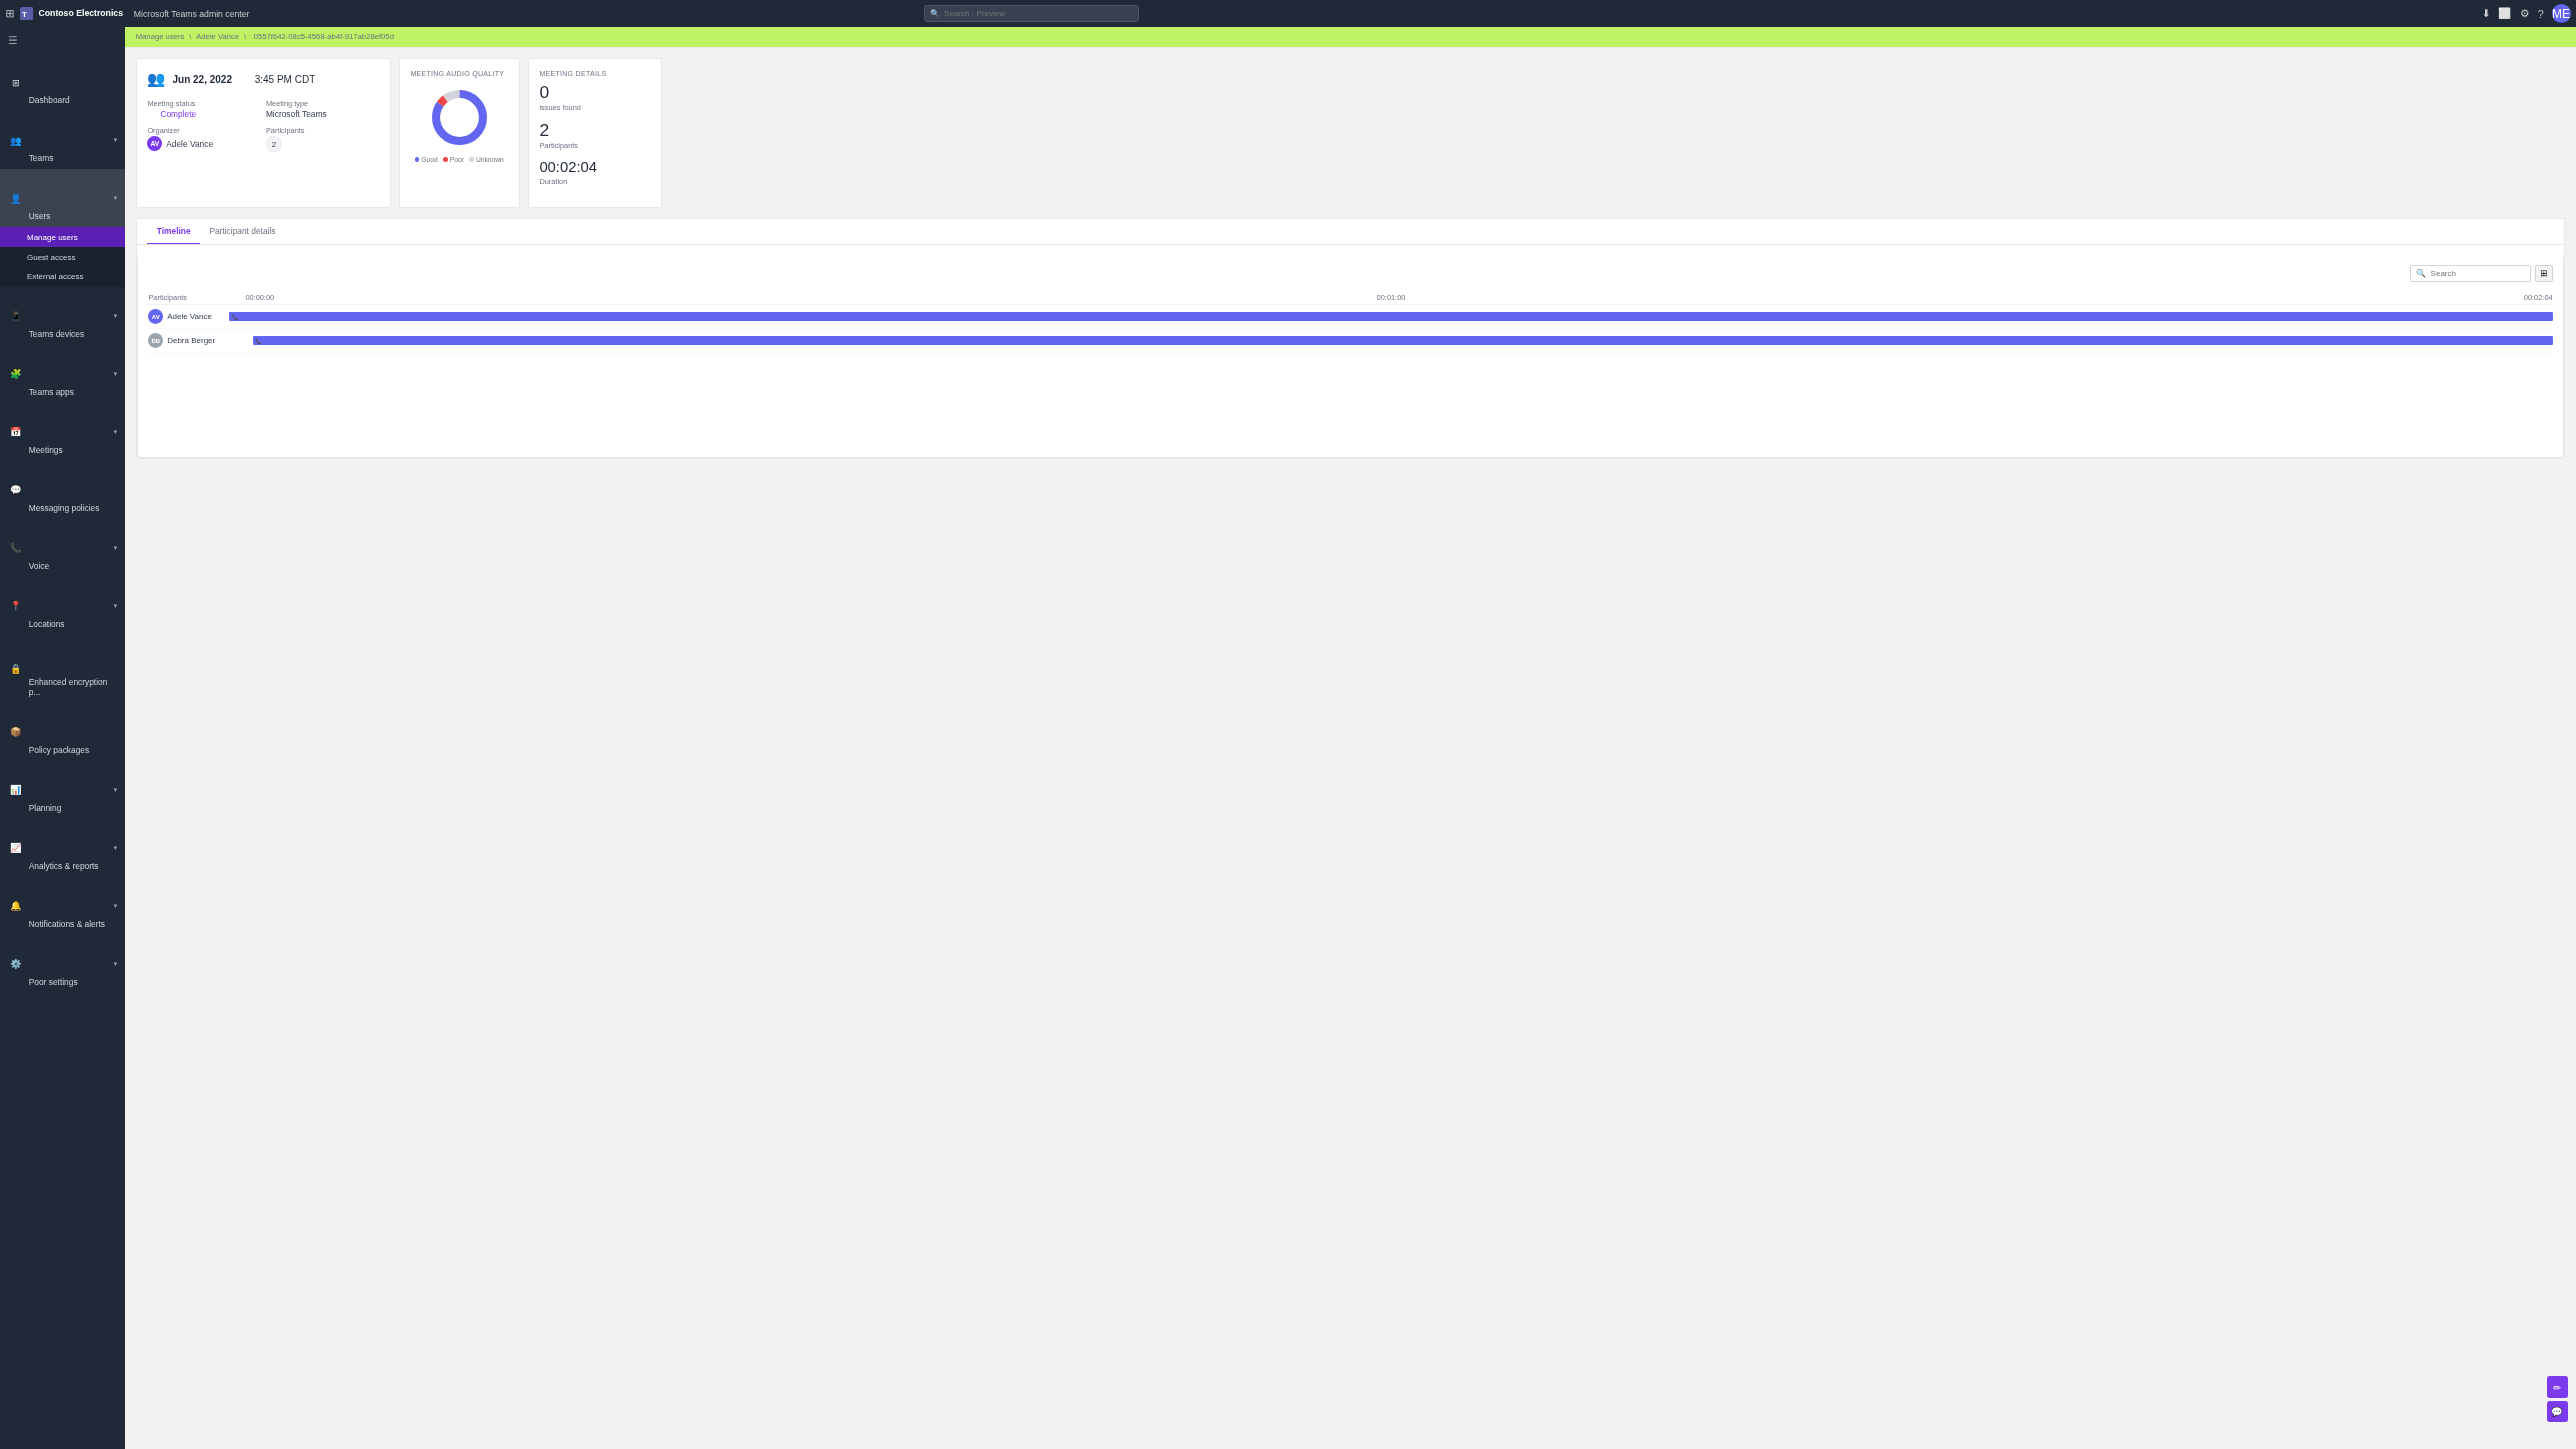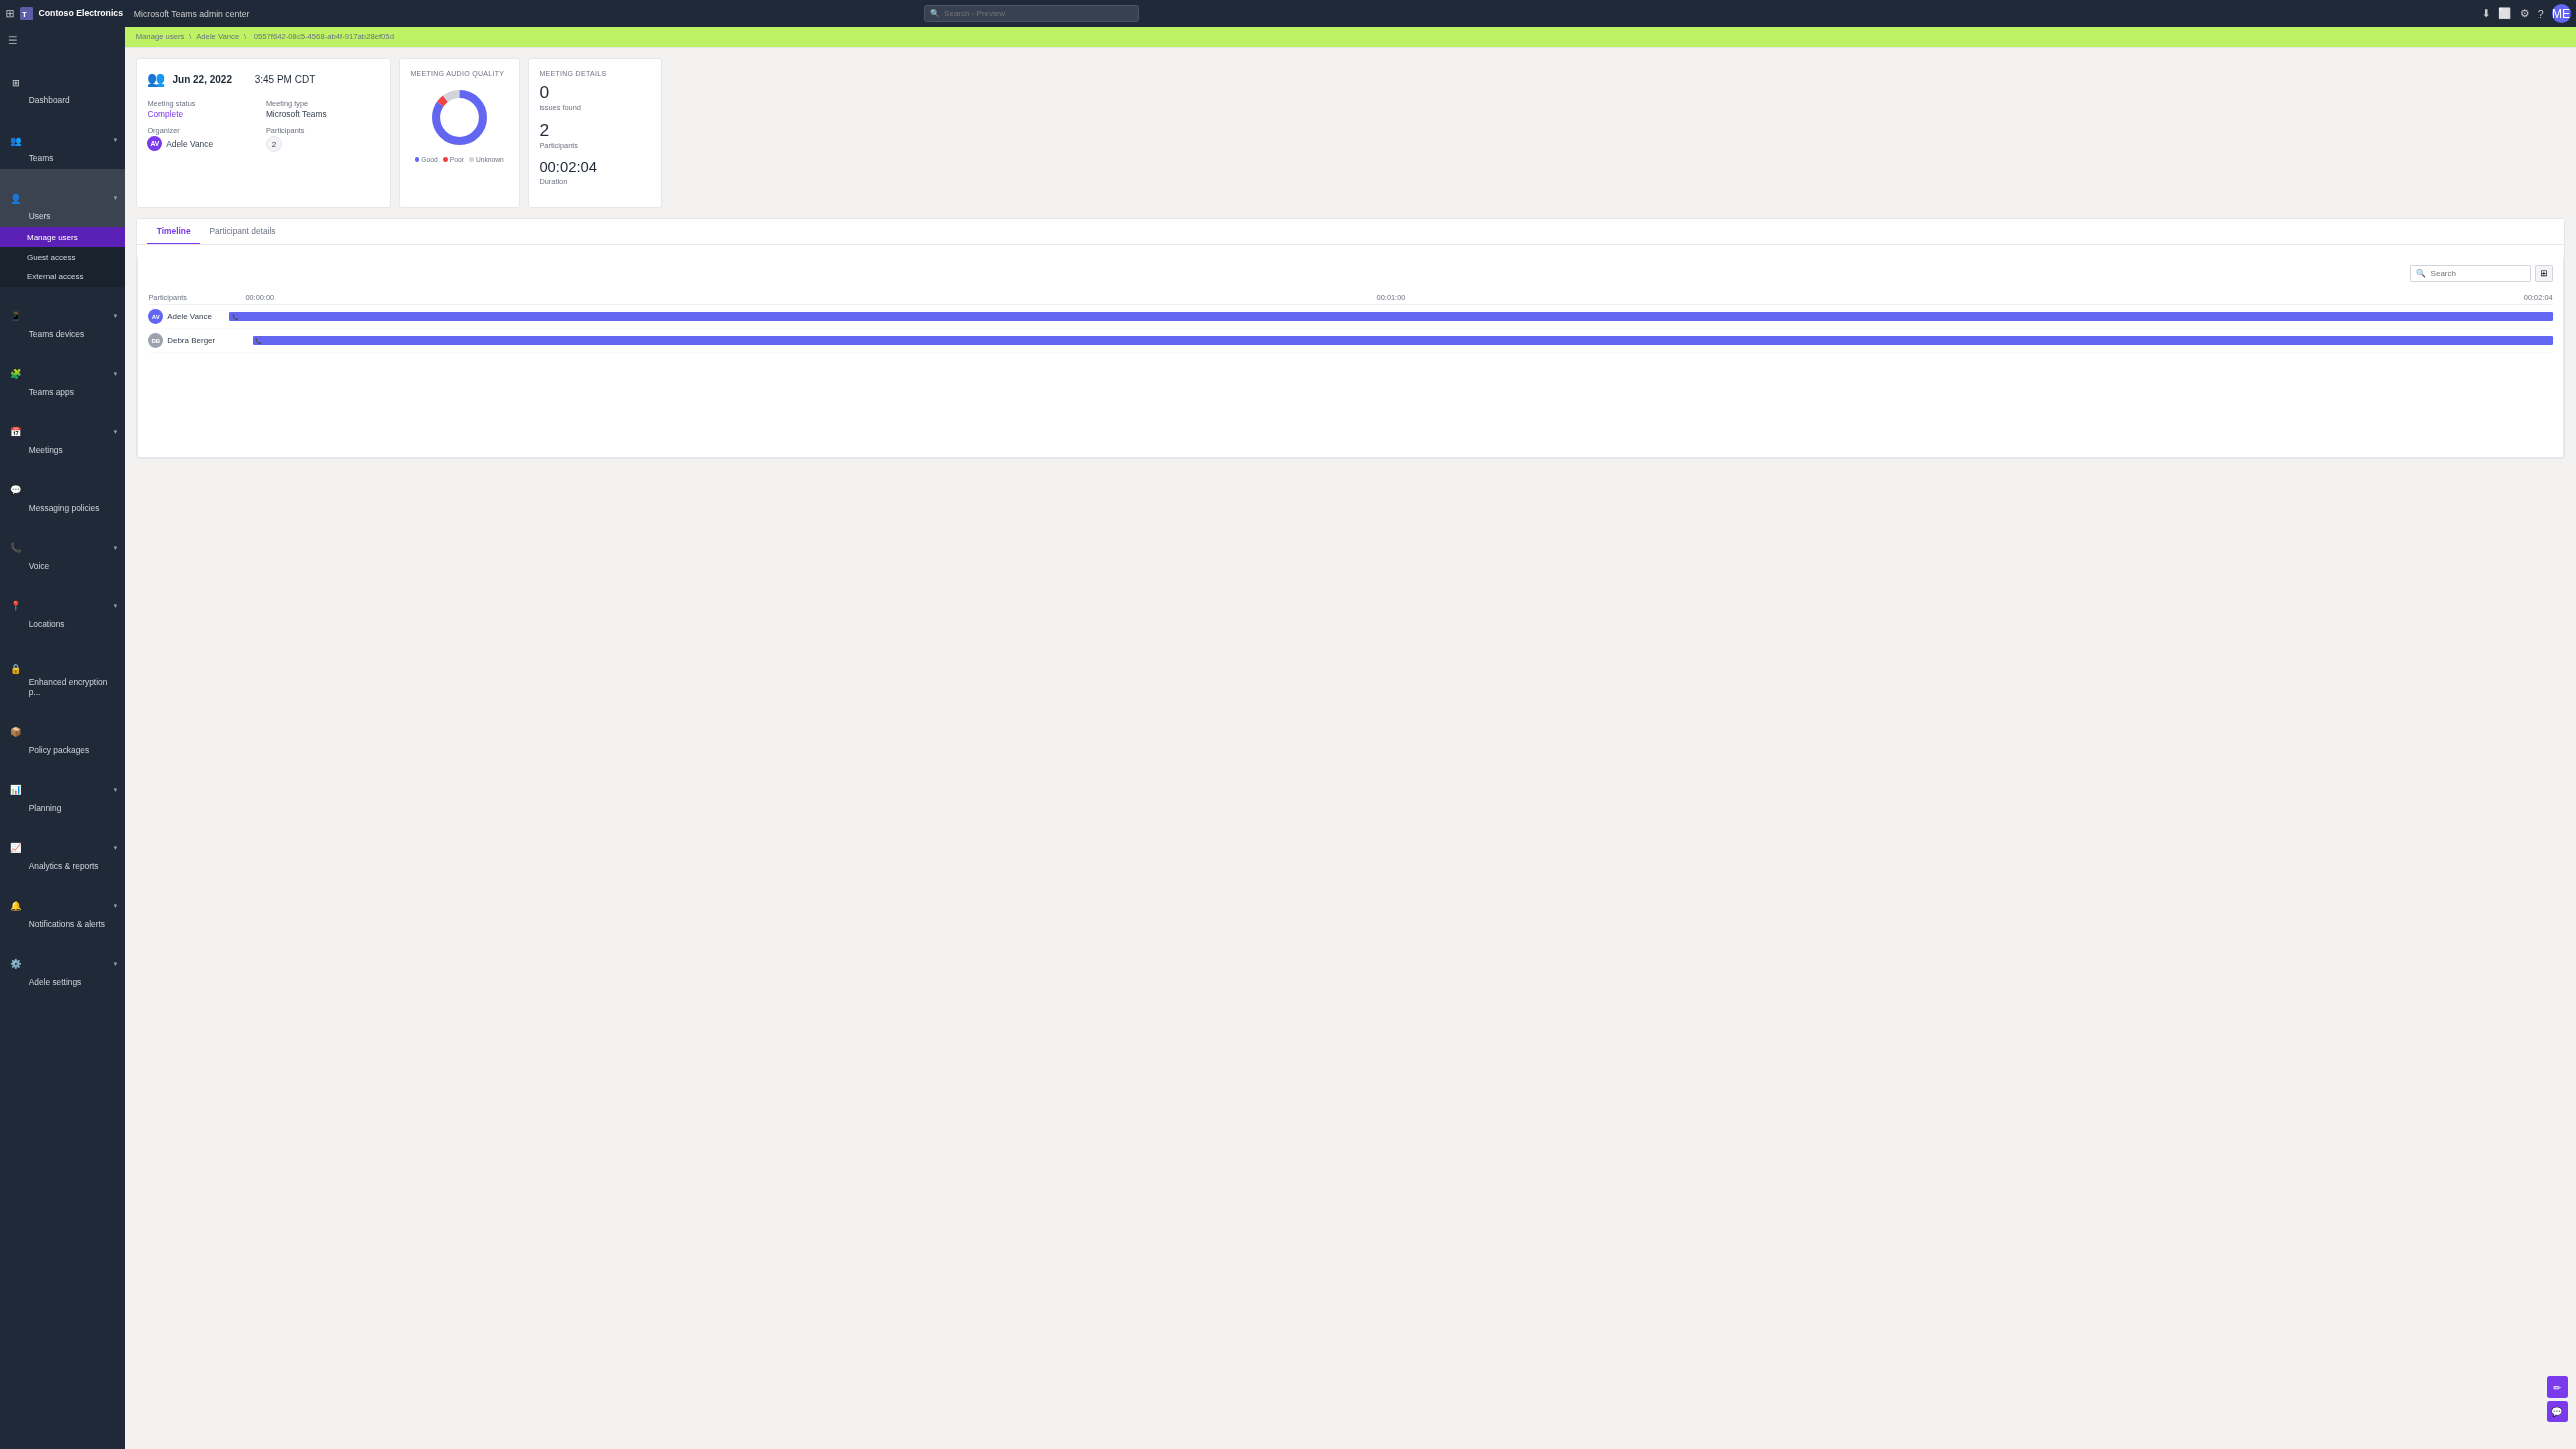--- a/index.html
+++ b/index.html
@@ -49,21 +49,21 @@
 
     
     .meeting-card { background: white; border-radius: 2.7px; padding: 10.7px; flex: 0 0 255px; border: 0.7px solid #e5e7eb; }
     .meeting-card-header { display: flex; align-items: center; gap: 6.7px; margin-bottom: 10.7px; }
     .meeting-card-icon { font-size: 14.8px; color: #374151; }
     .meeting-date { font-size: 10px; font-weight: 700; color: #1f2937; }
     .meeting-time { font-size: 10px; color: #1f2937; font-weight: 400; margin-left: 16px; }
     .meeting-grid { display: grid; grid-template-columns: 1fr 1fr; gap: 6.7px 5.4px; }
     .meeting-field-label { font-size: 7.4px; color: #6b7280; margin-bottom: 1.3px; }
     .meeting-field-value { font-size: 8.4px; color: #374151; }
-    .meeting-field-value.complete { color: #7c3aed; }
+    .meeting-field-value.complete { color: #7c3aed; margin-left: 13px; }
     .organizer-row { display: flex; align-items: center; gap: 4px; }
     .organizer-avatar { width: 14.8px; height: 14.8px; border-radius: 50%; background: #7c3aed; display: flex; align-items: center; justify-content: center; color: white; font-size: 6.7px; font-weight: bold; }
     .participants-badge { background: #f3f4f6; border: 0.7px solid #e5e7eb; border-radius: 50%; width: 16px; height: 16px; display: flex; align-items: center; justify-content: center; font-size: 8px; color: #374151; }
 
     
     .audio-card { background: white; border-radius: 2.7px; padding: 10.7px; flex: 0 0 121px; border: 0.7px solid #e5e7eb; }
     .card-title { font-size: 7px; color: #6b7280; letter-spacing: 0.3px; text-transform: uppercase; margin-bottom: 6.7px; }
     .donut-container { display: flex; flex-direction: column; align-items: center; }
     .donut-svg { width: 67px; height: 67px; }
     .legend { display: flex; gap: 5.4px; margin-top: 5.4px; font-size: 6.7px; color: #6b7280; }
@@ -224,21 +224,21 @@
     </div>
 
     <div class="sidebar-item">
       <span class="sidebar-item-icon">🔔</span>
       <span class="sidebar-item-label">Notifications &amp; alerts</span>
       <span class="sidebar-item-arrow">▾</span>
     </div>
 
     <div class="sidebar-item">
       <span class="sidebar-item-icon">⚙️</span>
-      <span class="sidebar-item-label">Adele settings</span>
+      <span class="sidebar-item-label">Poor settings</span>
       <span class="sidebar-item-arrow">▾</span>
     </div>
   </div>
 
   <div class="content-area">
     <div class="breadcrumb">
       <a href="#">Manage users</a>
       <span> \ </span>
       <a href="#">Adele Vance</a>
       <span> \ </span>

